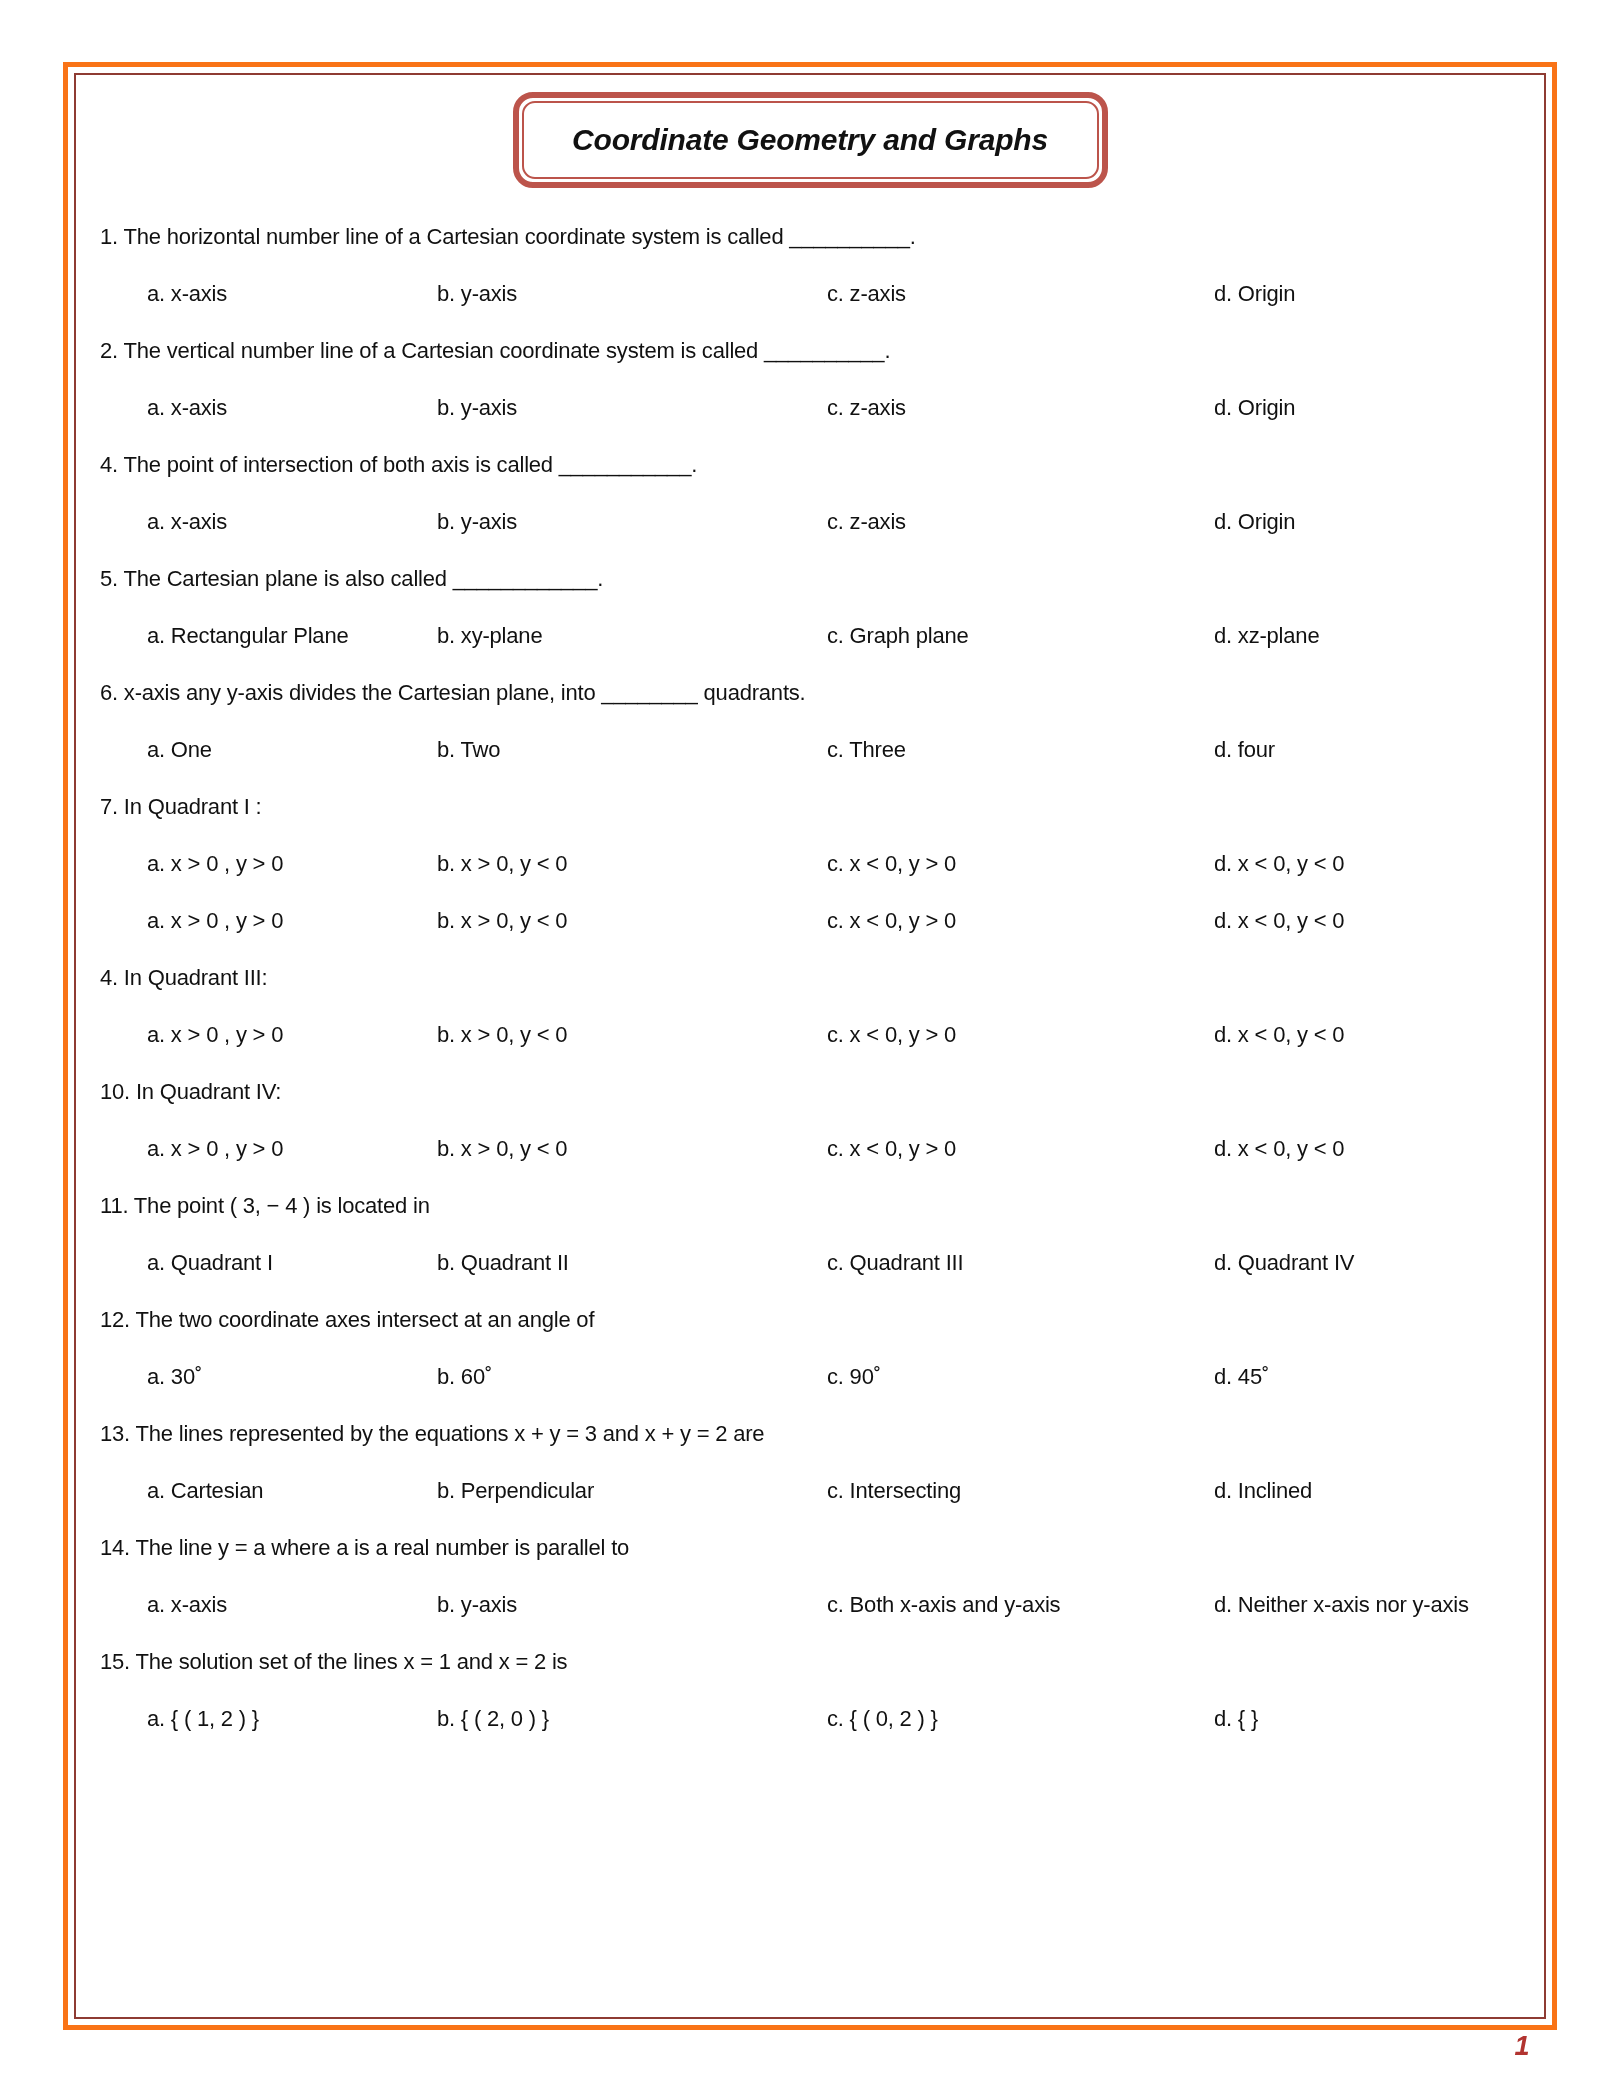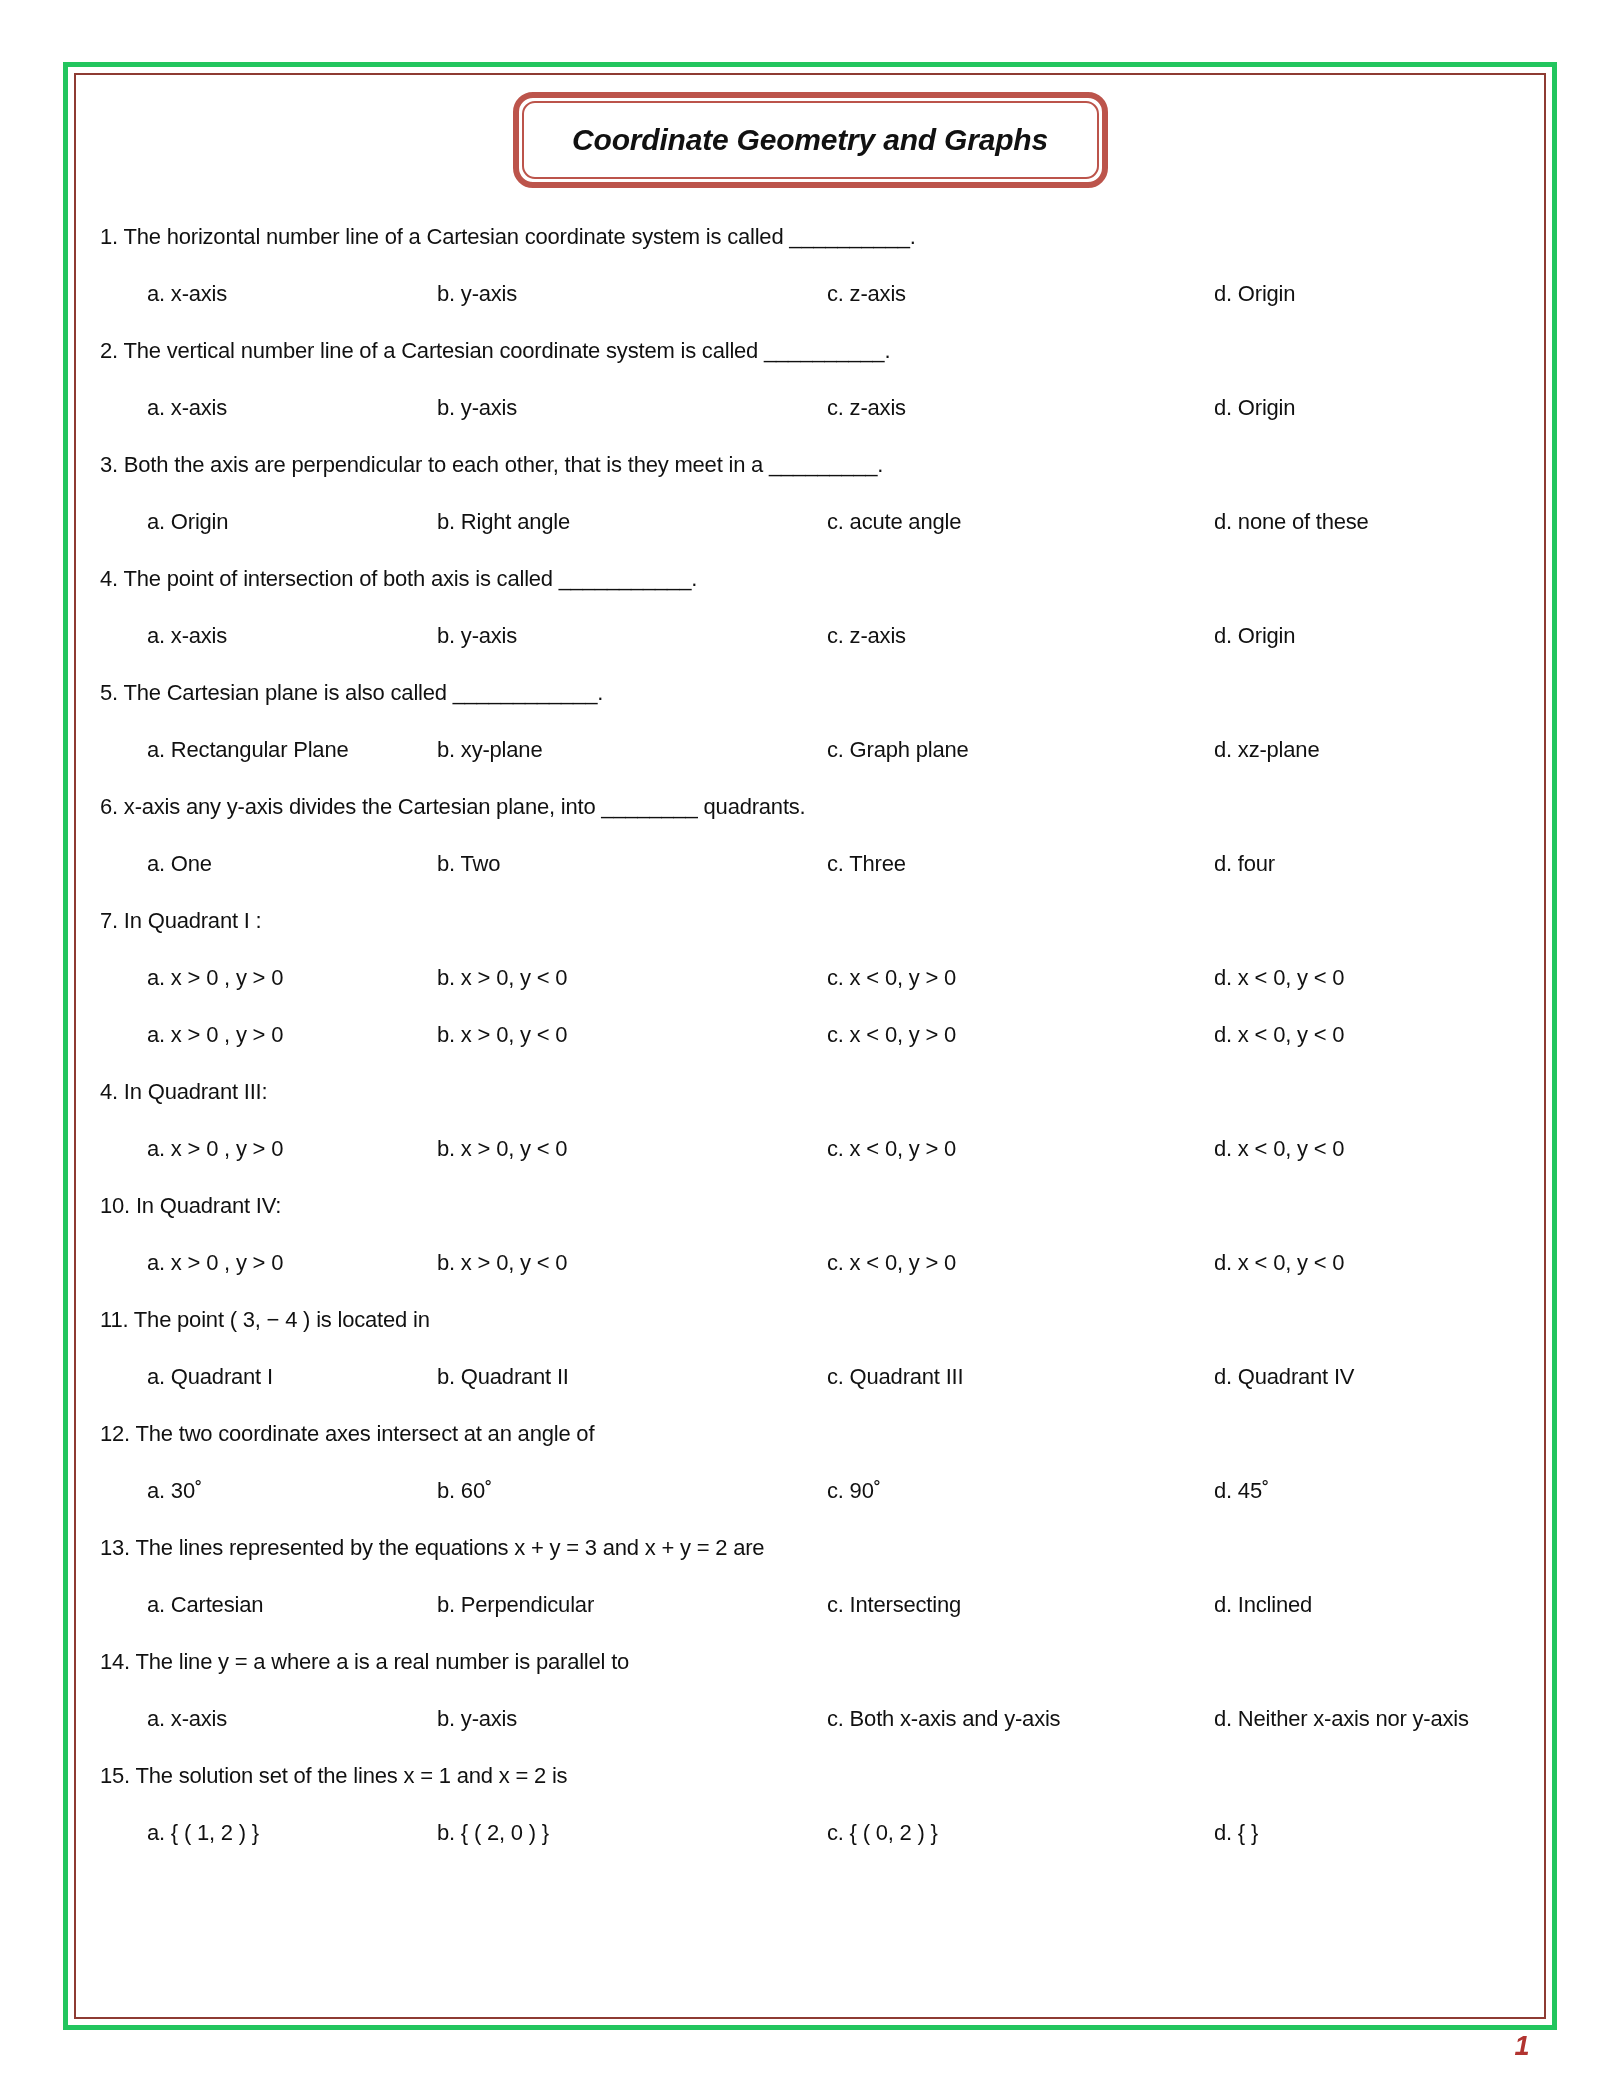--- a/index.html
+++ b/index.html
@@ -16,21 +16,21 @@
     overflow: hidden;
   }
 
   
   .page-frame {
     position: absolute;
     left: 63px;
     top: 62px;
     width: 1494px;
     height: 1968px;
-    border: 5px solid #22c55e;
+    border: 5px solid #f97316;
     box-sizing: border-box;
   }
   .inner-frame {
     position: absolute;
     inset: 6px;
     border: 2px solid #8e3b33;
     box-sizing: border-box;
   }
 
   
@@ -126,29 +126,20 @@
   <div class="q-block">
     <div class="q-row">2. The vertical number line of a Cartesian coordinate system is called __________.</div>
     <div class="opt-row">
       <span class="opt">a. x-axis</span>
       <span class="opt">b. y-axis</span>
       <span class="opt">c. z-axis</span>
       <span class="opt">d. Origin</span>
     </div>
   </div>
 
-  <div class="q-block">
-    <div class="q-row">3. Both the axis are perpendicular to each other, that is they meet in a _________.</div>
-    <div class="opt-row">
-      <span class="opt">a. Origin</span>
-      <span class="opt">b. Right angle</span>
-      <span class="opt">c. acute angle</span>
-      <span class="opt">d. none of these</span>
-    </div>
-  </div>
 
   <div class="q-block">
     <div class="q-row">4. The point of intersection of both axis is called ___________.</div>
     <div class="opt-row">
       <span class="opt">a. x-axis</span>
       <span class="opt">b. y-axis</span>
       <span class="opt">c. z-axis</span>
       <span class="opt">d. Origin</span>
     </div>
   </div>

